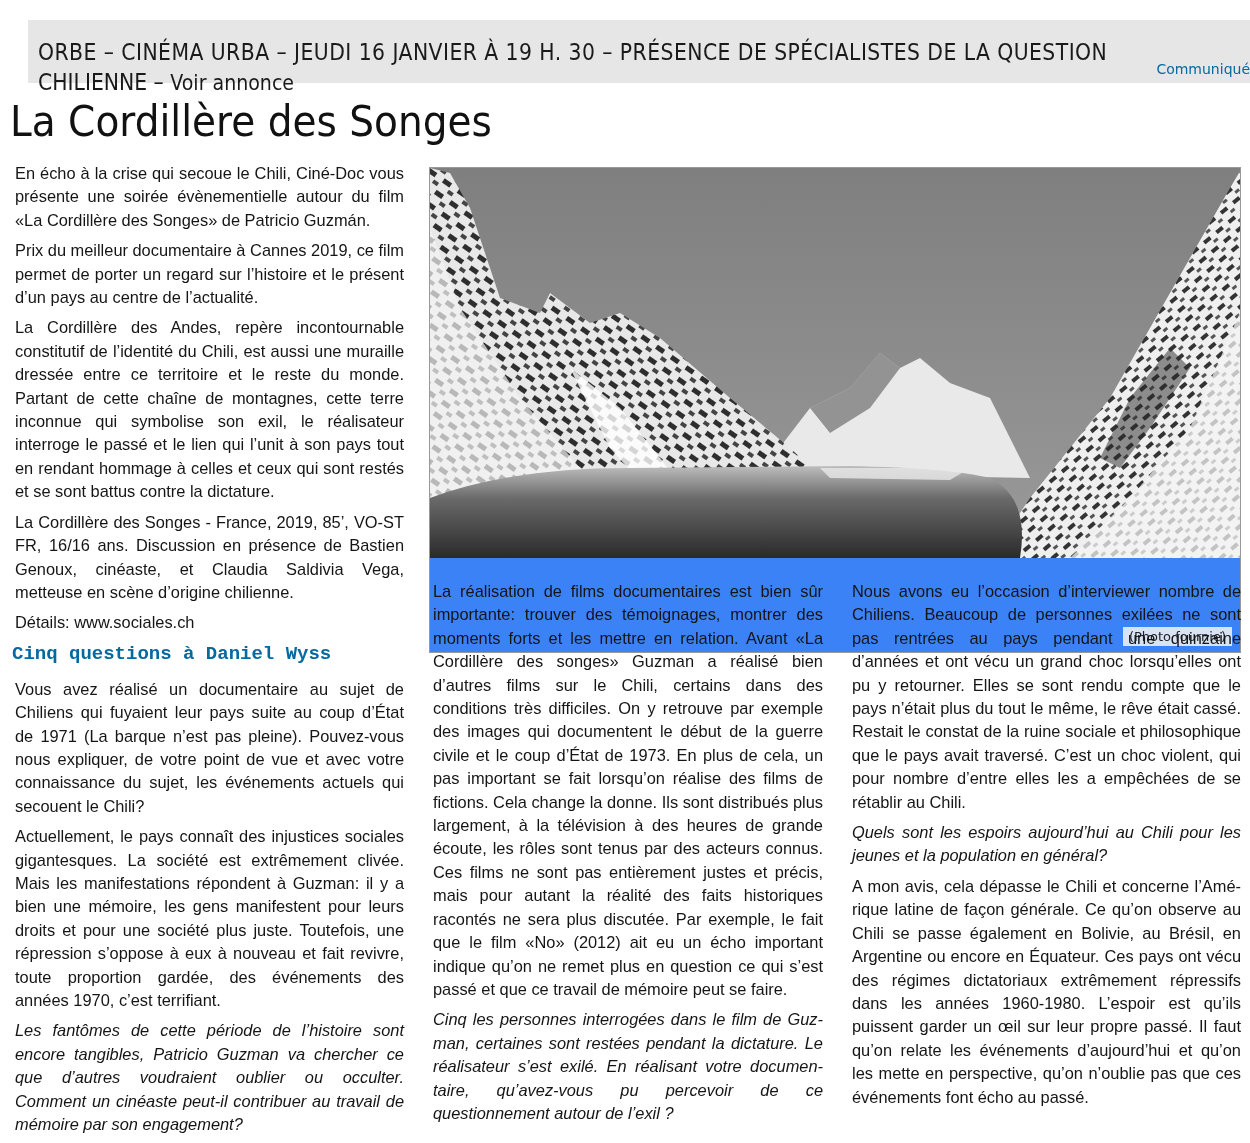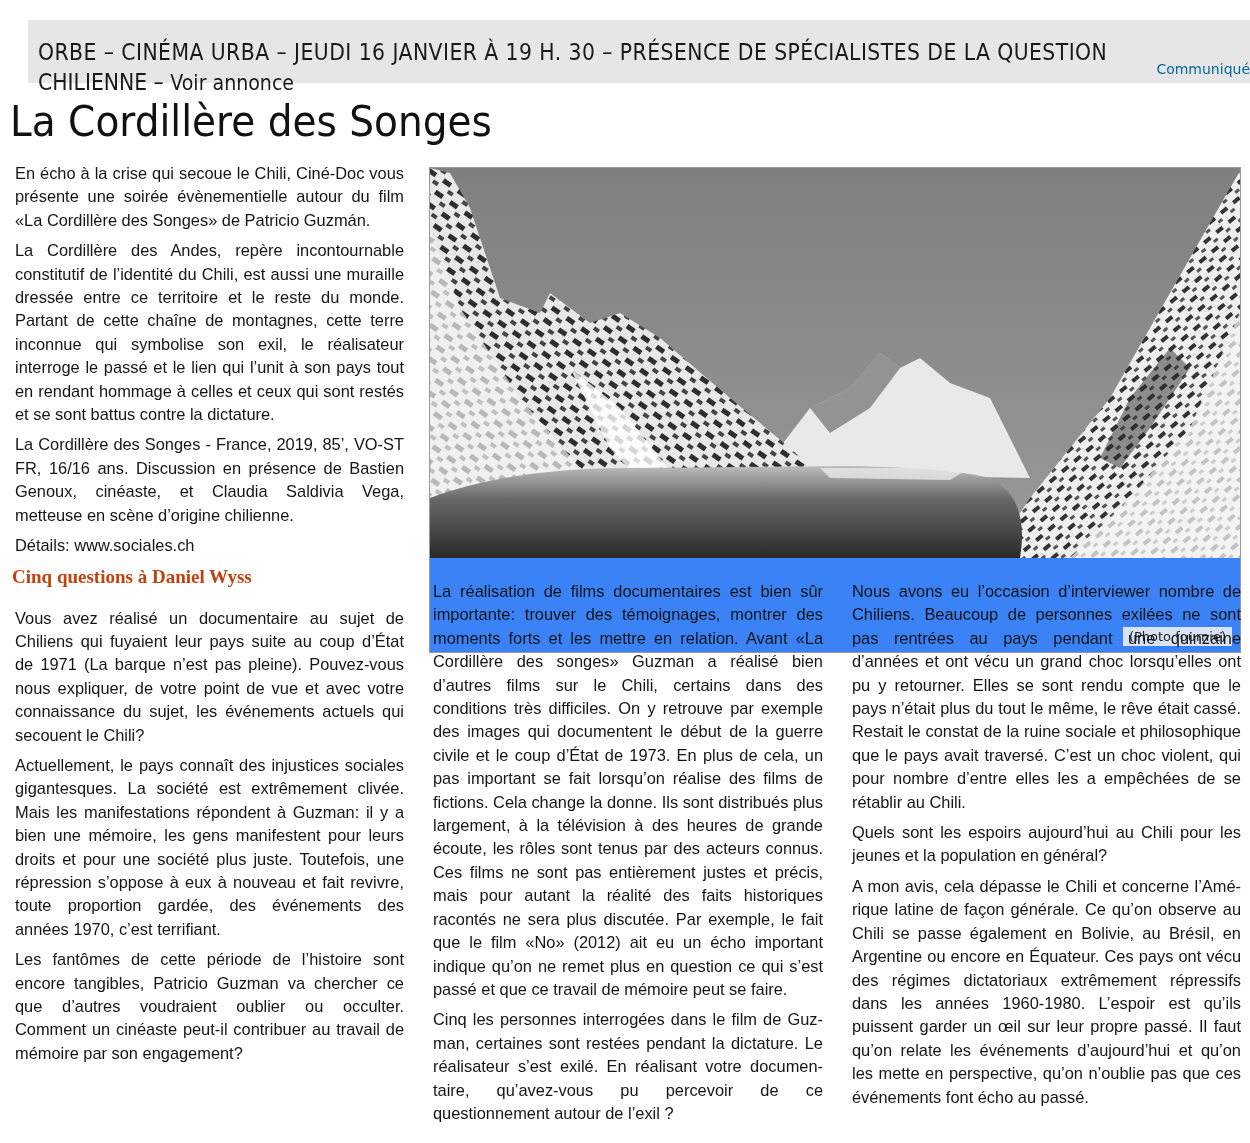--- a/index.html
+++ b/index.html
@@ -10,46 +10,47 @@
   .banner-line1 { font-family: "DejaVu Sans", sans-serif; font-size: 22.5px; letter-spacing: 0.5px;
                   line-height: 31px; white-space: nowrap; color: #1a1a1a; transform: scaleX(0.905); transform-origin: left; }
   .banner-line2 { font-size: 22.5px; line-height: 28px; white-space: nowrap; color: #1a1a1a; transform: scaleX(0.905); transform-origin: left; display: inline-block; }
   .banner-line2 .link { font-size: 21px; }
   .banner-tag { position: absolute; right: 8px; bottom: 6px; font-size: 14px; color: #0369a1; }
   .title { position: absolute; left: 10px; top: 95px; font-family: "DejaVu Sans", sans-serif;
            font-size: 42px; line-height: 54px; color: #111; white-space: nowrap; transform: scaleX(0.93); transform-origin: left; }
   .col { position: absolute; font-family: "Liberation Sans", sans-serif; font-size: 16.4px;
          line-height: 23.4px; color: #151515; text-align: justify; hyphens: manual; }
   .col p { margin: 0 0 7px 3px; }
-  .col p.it { }
+  .col p.it { font-style: italic; }
   .col-left { left: 12px; top: 162px; width: 392px; }
   .col-mid { left: 430px; top: 580px; width: 393px; }
   .col-right { left: 849px; top: 580px; width: 392px; }
-  .subhead { font-family: Liberation Serif, serif; font-weight: bold; font-size: 19px;
-             color: #c2410c; margin: 2px 0 18px 0; line-height: 24px; }
+  .subhead { font-family: Liberation Mono, monospace; font-weight: bold; font-size: 19px;
+             color: #0369a1; margin: 2px 0 12px 0; line-height: 24px; }
   .signature { text-align: right; font-style: italic; margin-top: 4px !important; }
   .photo { position: absolute; left: 429px; top: 167px; width: 812px; height: 486px;
            border: 1px solid #999; box-sizing: border-box; overflow: hidden; background: #3b82f6; }
   .photo svg { display: block; }
   .photo-credit { position: absolute; right: 8px; bottom: 6px; font-family: "DejaVu Sans", sans-serif;
                   font-size: 13px; color: #222; background: rgba(245,245,245,0.85); padding: 2px 6px; }
 </style>
 </head>
 <body>
 
 <div class="banner">
   <div class="banner-line1">ORBE – CINÉMA URBA – JEUDI 16 JANVIER À 19 H. 30 – PRÉSENCE DE SPÉCIALISTES DE LA QUESTION</div>
   <div class="banner-line2"><span>CHILIENNE – </span><span class="link">Voir annonce</span></div>
   <div class="banner-tag">Communiqué</div>
 </div>
 
 <h1 class="title" style="margin:0;font-weight:normal;">La Cordillère des Songes</h1>
 
 <div class="col col-left">
   <p>En écho à la crise qui secoue le Chili, Ciné-Doc vous présente une soirée évènementielle autour du film «La Cordillère des Songes» de Patricio Guzmán.</p>
+  <p>Prix du meilleur documentaire à Cannes 2019, ce film permet de porter un regard sur l’histoire et le présent d’un pays au centre de l’actualité.</p>
   <p>La Cordillère des Andes, repère incontournable consti­tutif de l’identité du Chili, est aussi une muraille dres­sée entre ce territoire et le reste du monde. Partant de cette chaîne de montagnes, cette terre inconnue qui symbolise son exil, le réalisateur interroge le passé et le lien qui l’unit à son pays tout en rendant hommage à celles et ceux qui sont restés et se sont battus contre la dictature.</p>
   <p>La Cordillère des Songes - France, 2019, 85’, VO-ST FR, 16/16 ans. Discussion en présence de Bastien Genoux, cinéaste, et Claudia Saldivia Vega, metteuse en scène d’origine chilienne.</p>
   <p>Détails: www.sociales.ch</p>
   <div class="subhead">Cinq questions à Daniel Wyss</div>
   <p>Vous avez réalisé un documentaire au sujet de Chiliens qui fuyaient leur pays suite au coup d’État de 1971 (La barque n’est pas pleine). Pouvez-vous nous expliquer, de votre point de vue et avec votre connaissance du sujet, les événements actuels qui secouent le Chili?</p>
   <p>Actuellement, le pays connaît des injustices sociales gigantesques. La société est extrêmement clivée. Mais les manifestations répondent à Guzman: il y a bien une mémoire, les gens manifestent pour leurs droits et pour une société plus juste. Toutefois, une répression s’oppose à eux à nouveau et fait revivre, toute propor­tion gardée, des événements des années 1970, c’est terrifiant.</p>
   <p class="it">Les fantômes de cette période de l’histoire sont encore tangibles, Patricio Guzman va chercher ce que d’autres voudraient oublier ou occulter. Comment un cinéaste peut-il contribuer au travail de mémoire par son engagement?</p>
 </div>
 
 <div class="photo">

